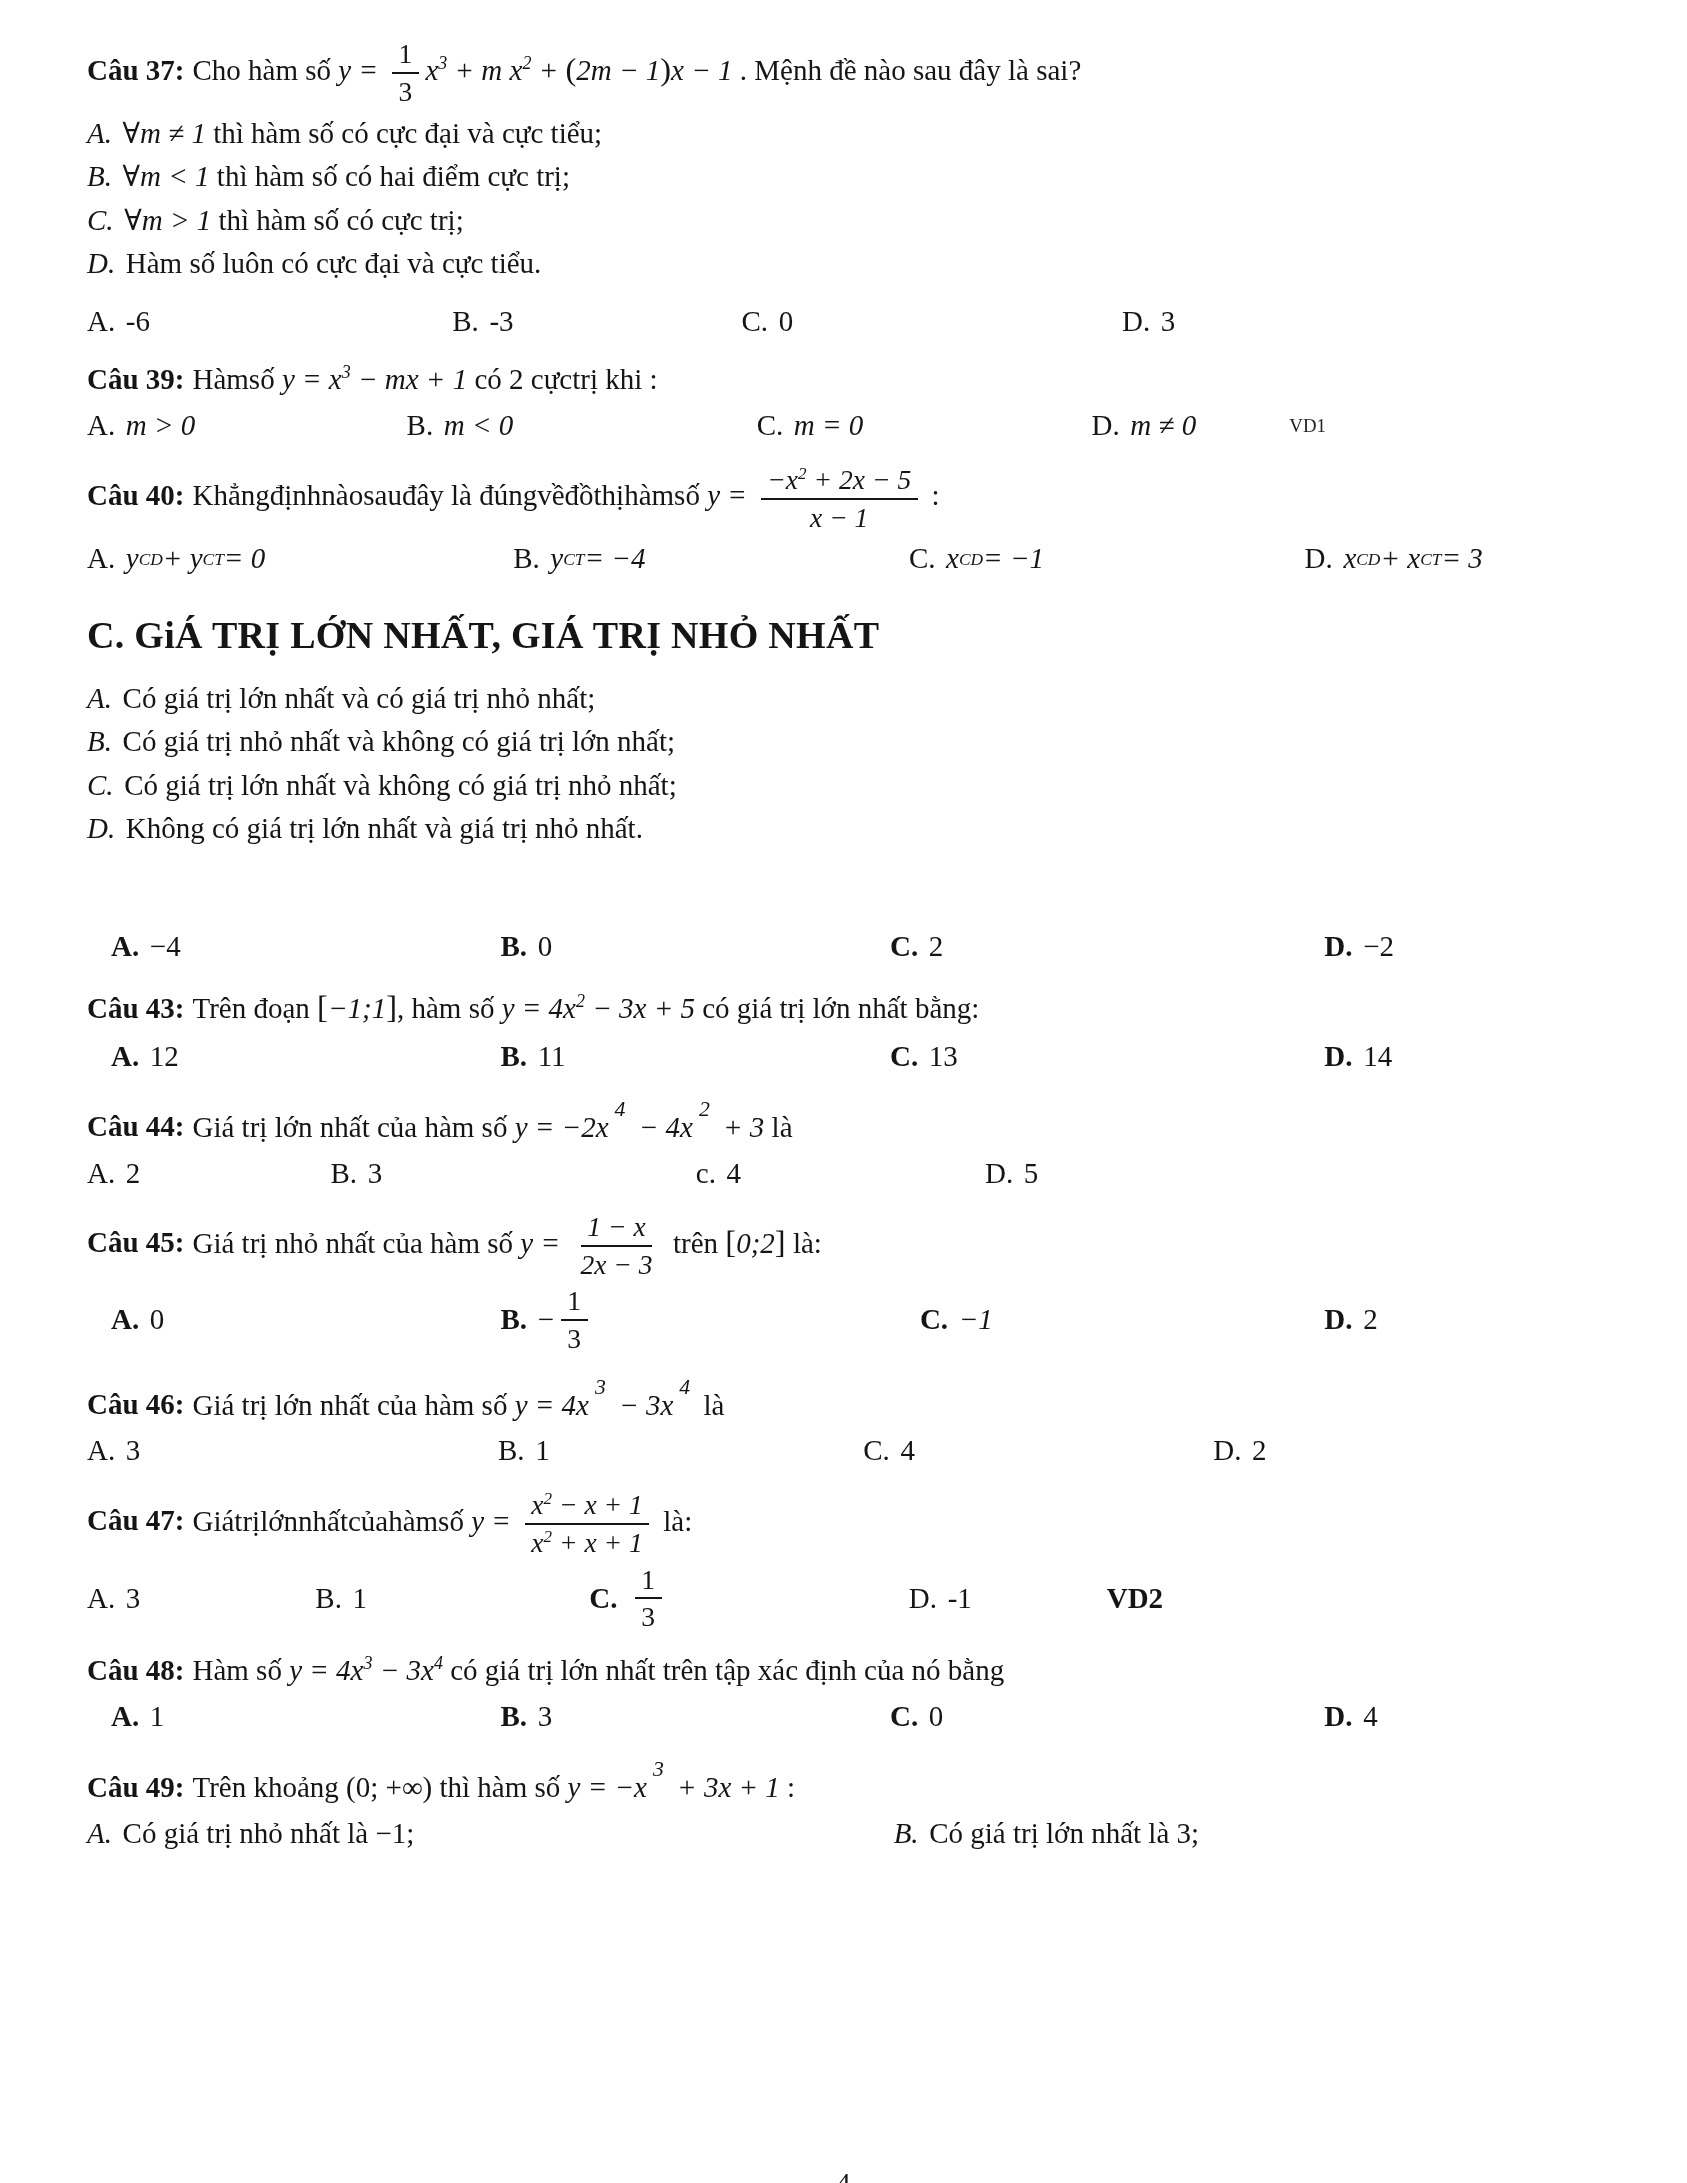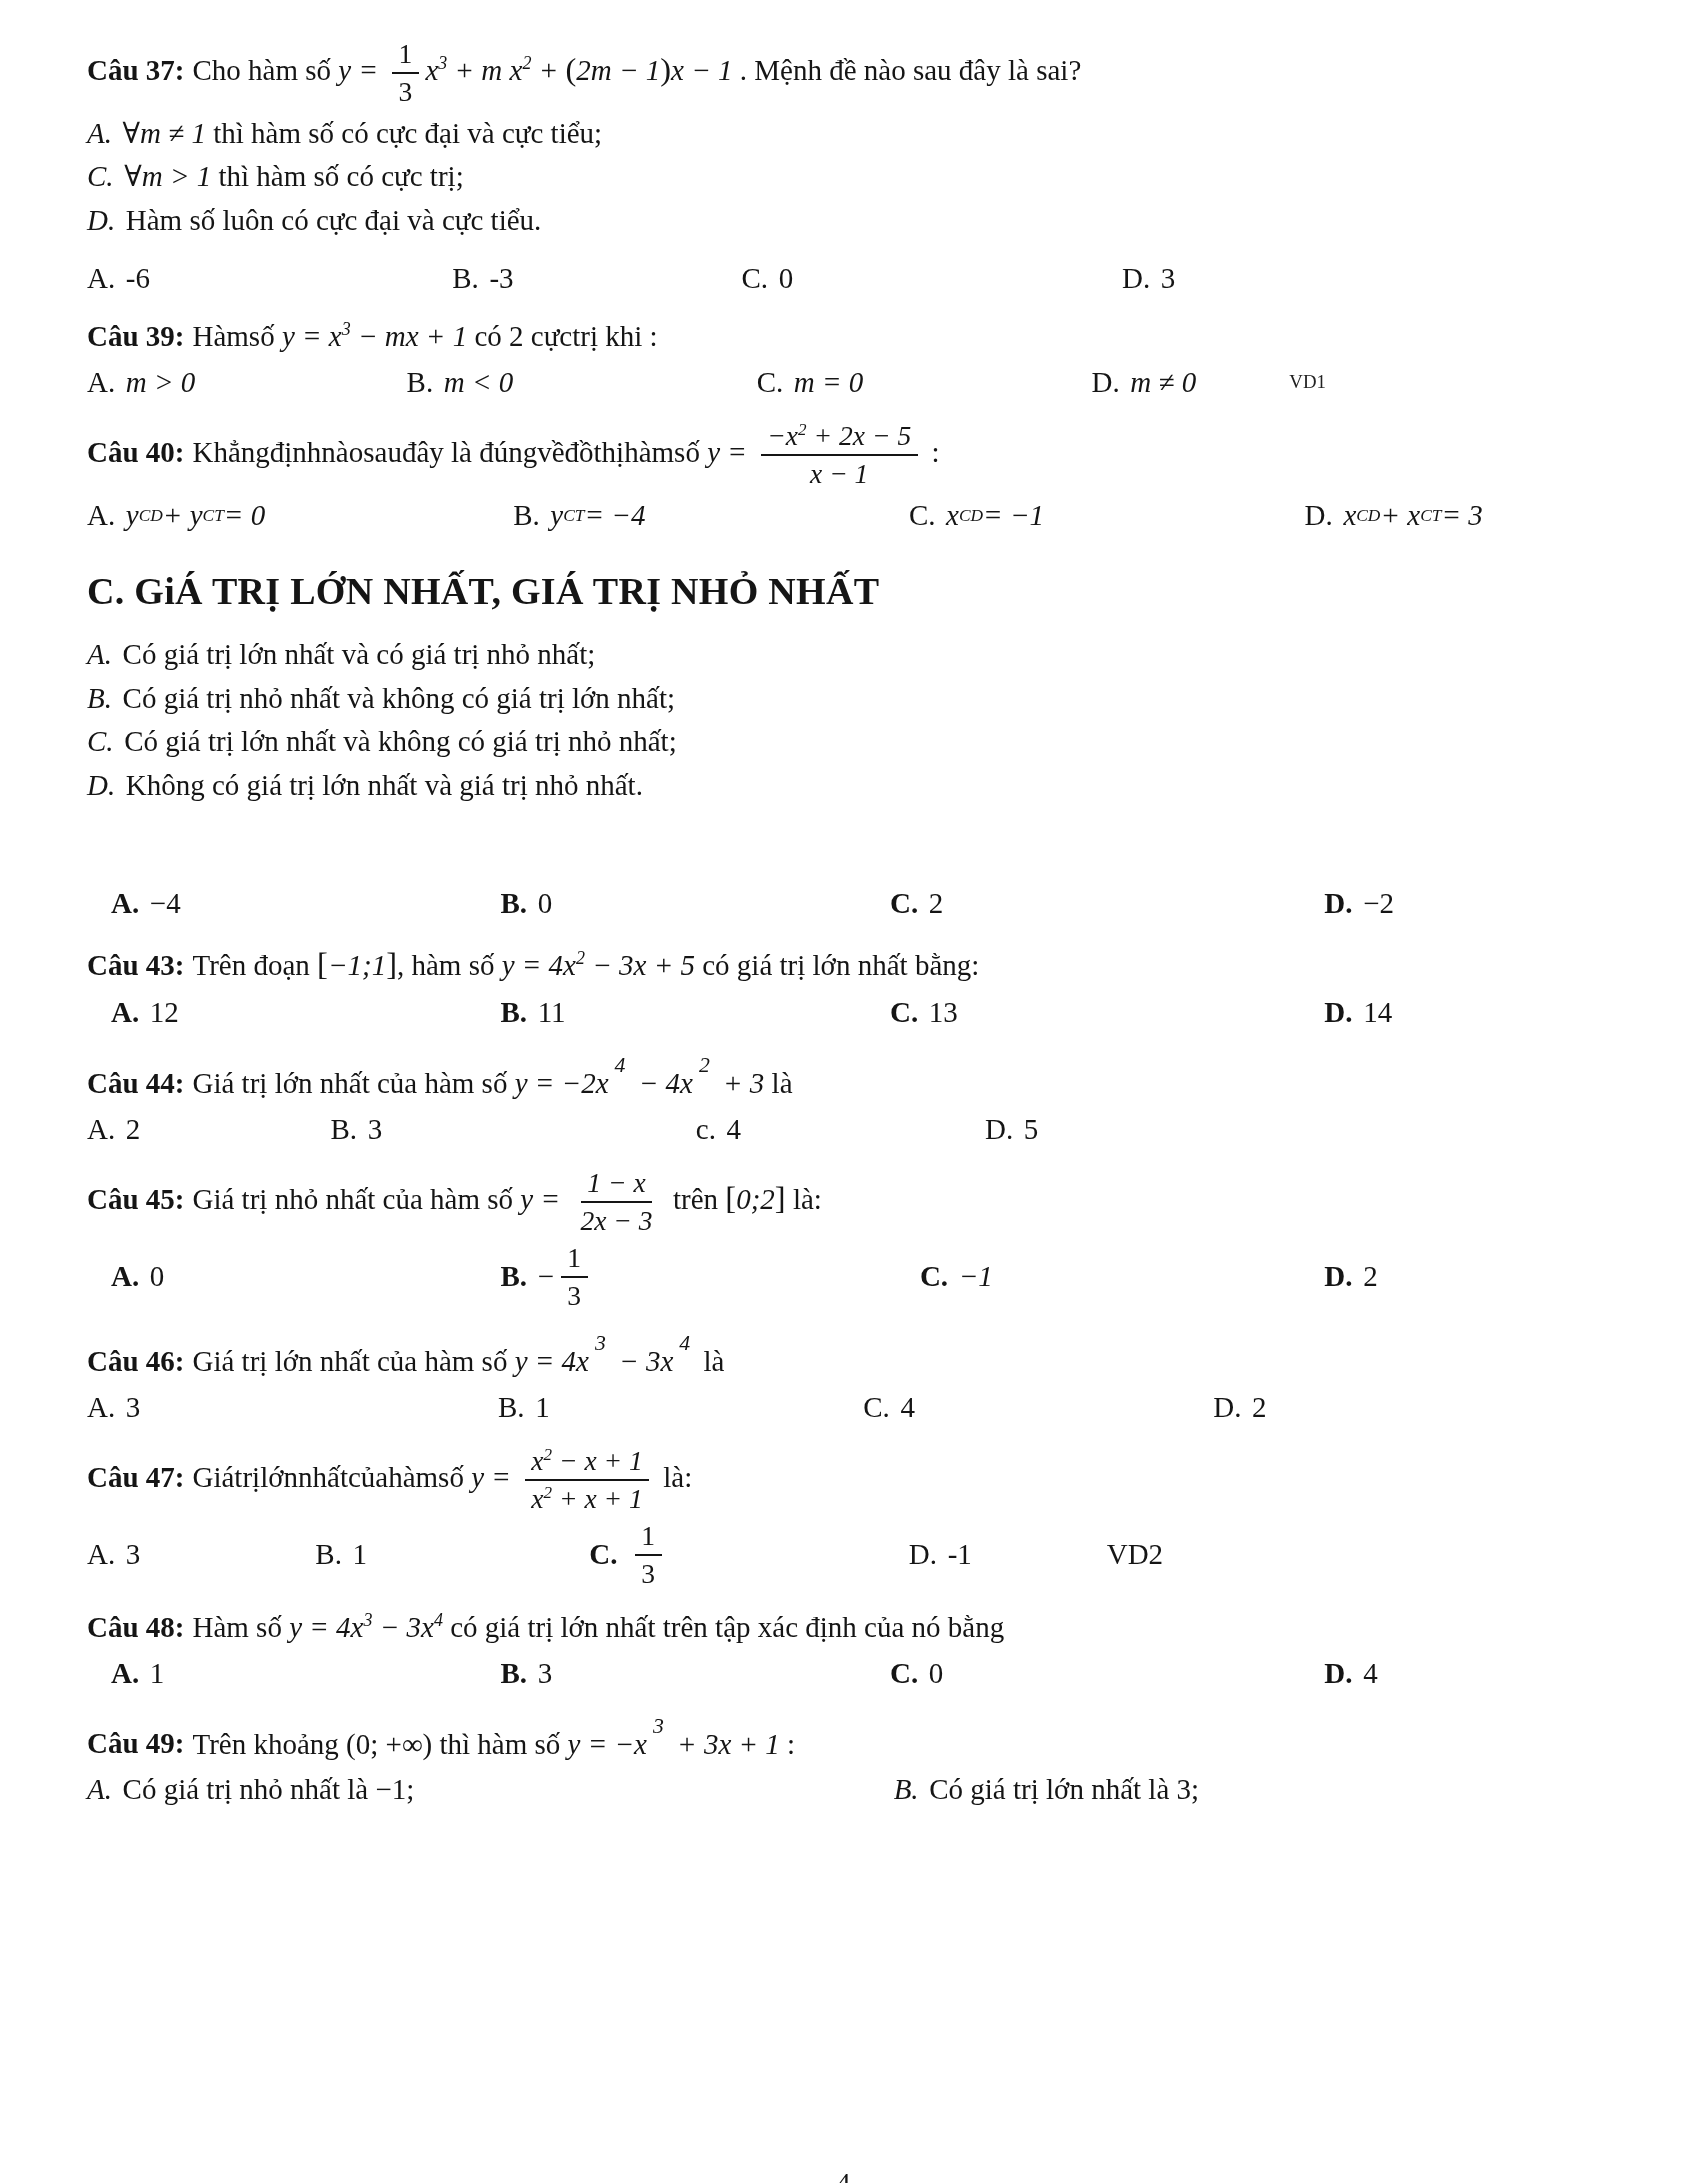--- a/index.html
+++ b/index.html
@@ -38,20 +38,21 @@
 <body>
 
 <div class="page">
   <div class="content" id="content">
       <div class="question">
         <div class="stem"><span class="qlabel">Câu 37:</span><span class="txt">Cho hàm số </span><span class="math">y = </span><span class="frac">
             <span class="fnum"><span class="txt">1</span></span>
             <span class="fden"><span class="txt">3</span></span>
           </span><span class="math">x</span><span class="sup">3</span><span class="math"> + m x</span><span class="sup">2</span><span class="math"> + </span><span class="big">(</span><span class="math">2m − 1</span><span class="big">)</span><span class="math">x − 1</span><span class="txt"> . Mệnh đề nào sau đây là sai?</span></div>
         <div class="opt-line"><span class="lb italic">A.</span><span class="math">∀m ≠ 1 </span><span class="txt">thì hàm số có cực đại và cực tiểu;</span></div>
+        <div class="opt-line"><span class="lb italic">B.</span><span class="math">∀m &lt; 1 </span><span class="txt">thì hàm số có hai điểm cực trị;</span></div>
         <div class="opt-line"><span class="lb italic">C.</span><span class="math">∀m &gt; 1 </span><span class="txt">thì hàm số có cực trị;</span></div>
         <div class="opt-line"><span class="lb italic">D.</span><span class="txt">Hàm số luôn có cực đại và cực tiểu.</span></div>
       </div>
       <div class="question">
         <div class="opt-row">
           <span class="opt-cell" style="flex: 0 0 24%;">
             <span class="lb plain">A.</span>
             <span class="txt">-6</span>
           </span>
           <span class="opt-cell" style="flex: 0 0 19%;">
@@ -265,21 +266,21 @@
             <span class="lb bold">C.</span>
             <span class="frac">
               <span class="fnum"><span class="txt">1</span></span>
               <span class="fden"><span class="txt">3</span></span>
             </span>
           </span>
           <span class="opt-cell" style="flex: 0 0 13%;">
             <span class="lb plain">D.</span>
             <span class="txt">-1</span>
           </span>
-          <span class="opt-cell" style="flex: 0 0 33%;">
+          <span class="opt-cell" style="flex: 0 0 33%; font-weight: bold;">
             <span class="txt">VD2</span>
           </span>
         </div>
       </div>
       <div class="question">
         <div class="stem"><span class="qlabel">Câu 48:</span><span class="txt">Hàm số </span><span class="math">y = 4x</span><span class="sup">3</span><span class="math"> − 3x</span><span class="sup">4</span><span class="txt"> có giá trị lớn nhất trên tập xác định của nó bằng</span></div>
         <div class="opt-row" style="padding-left: 24px;">
           <span class="opt-cell" style="flex: 0 0 26%;">
             <span class="lb bold">A.</span>
             <span class="txt">1</span>

